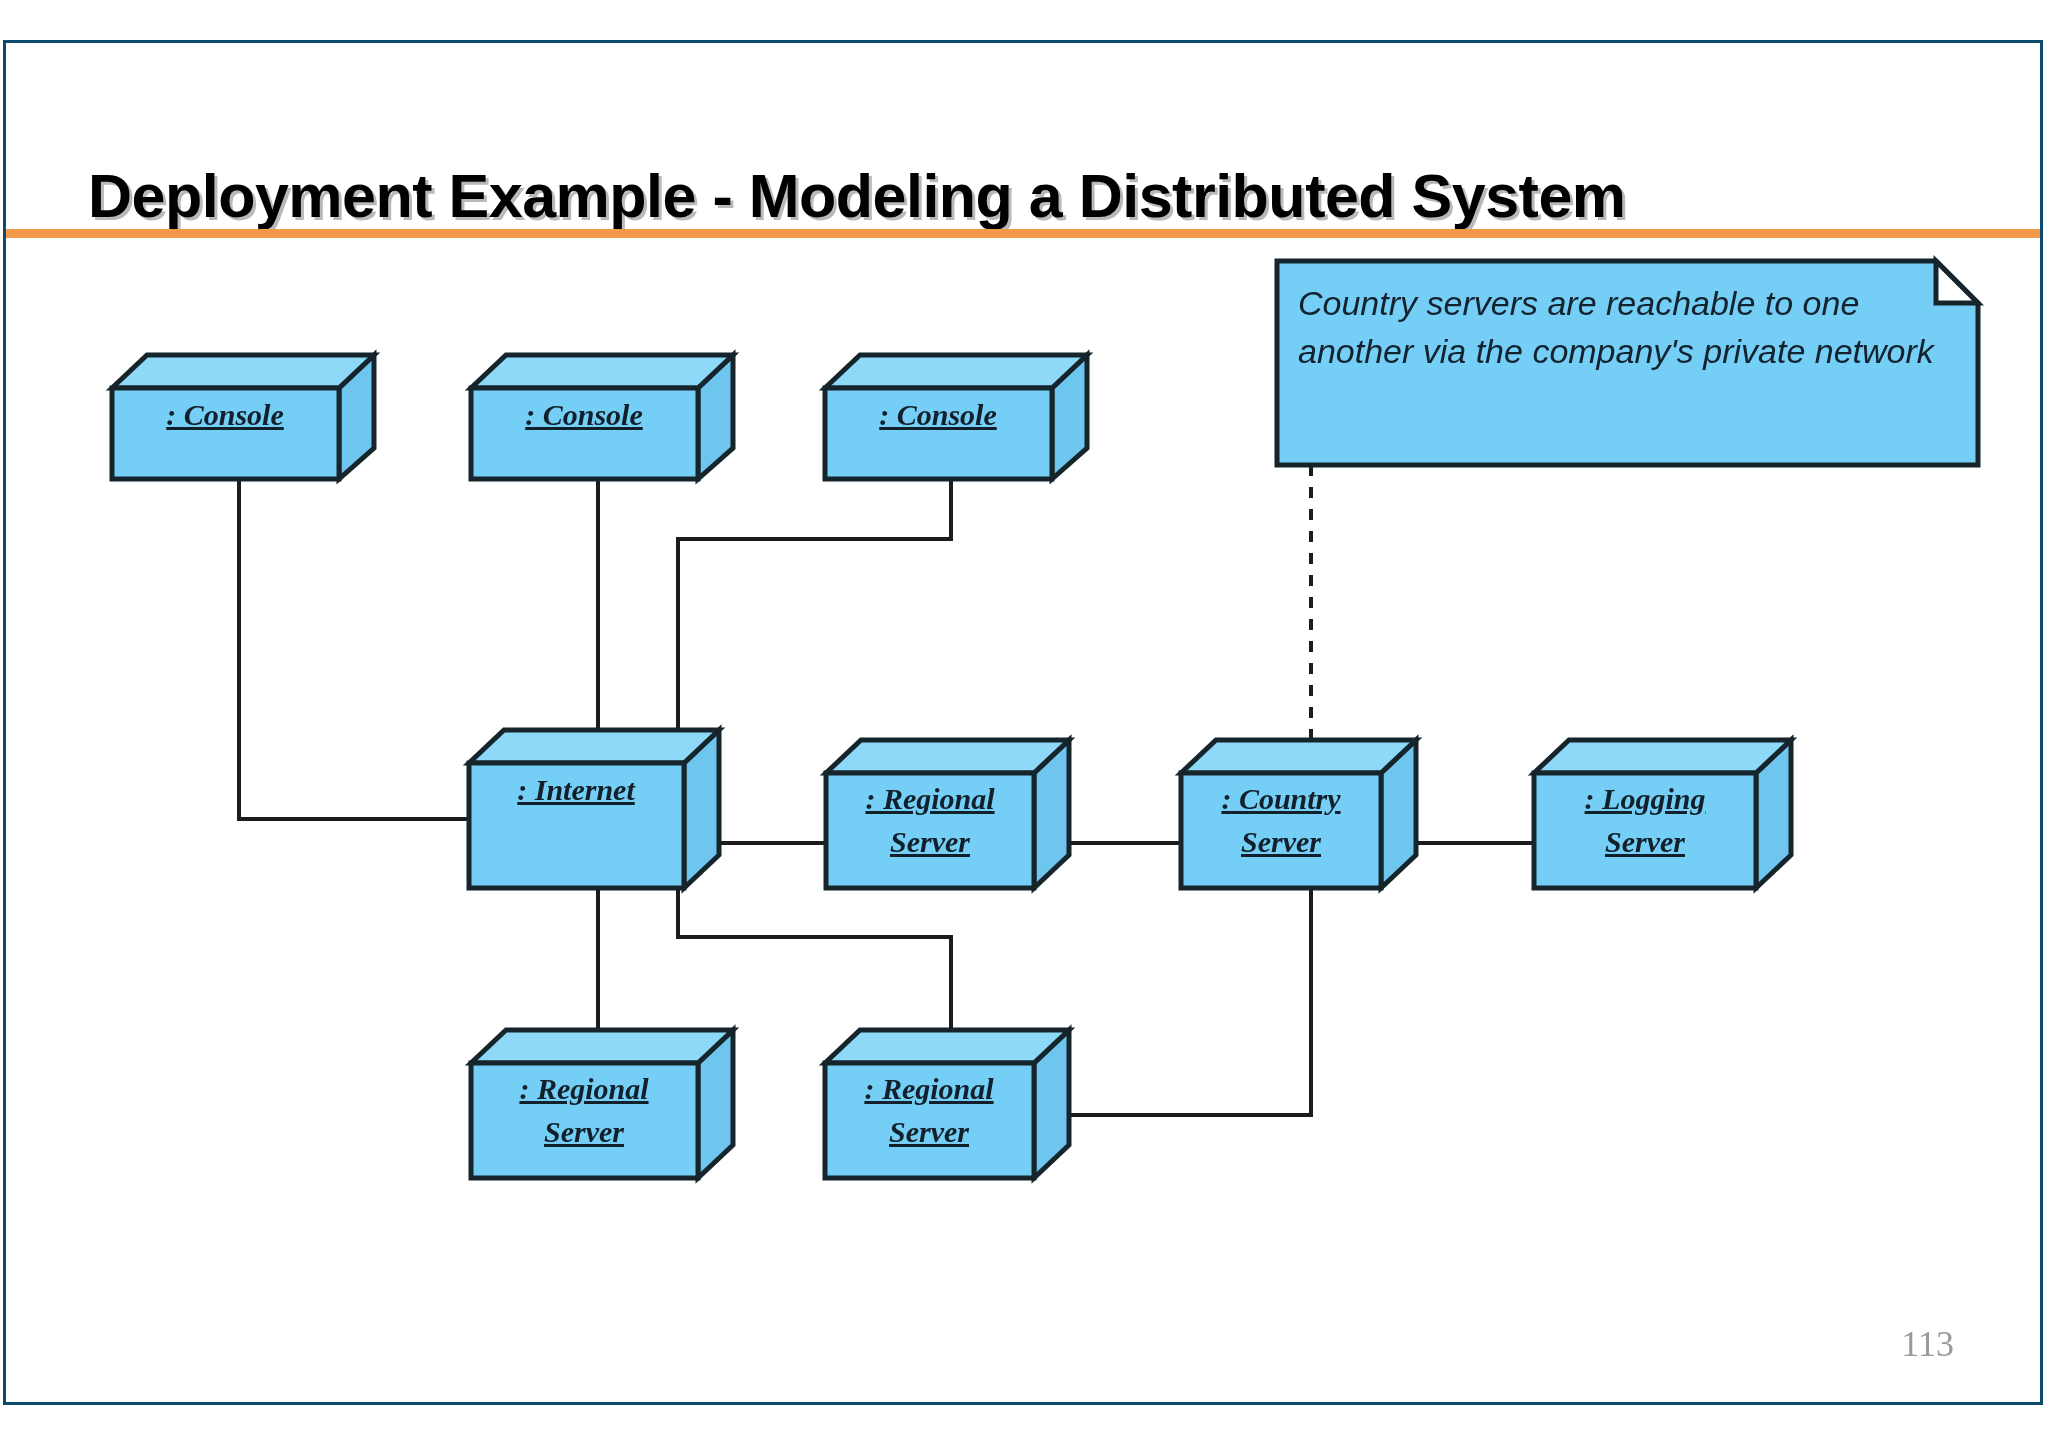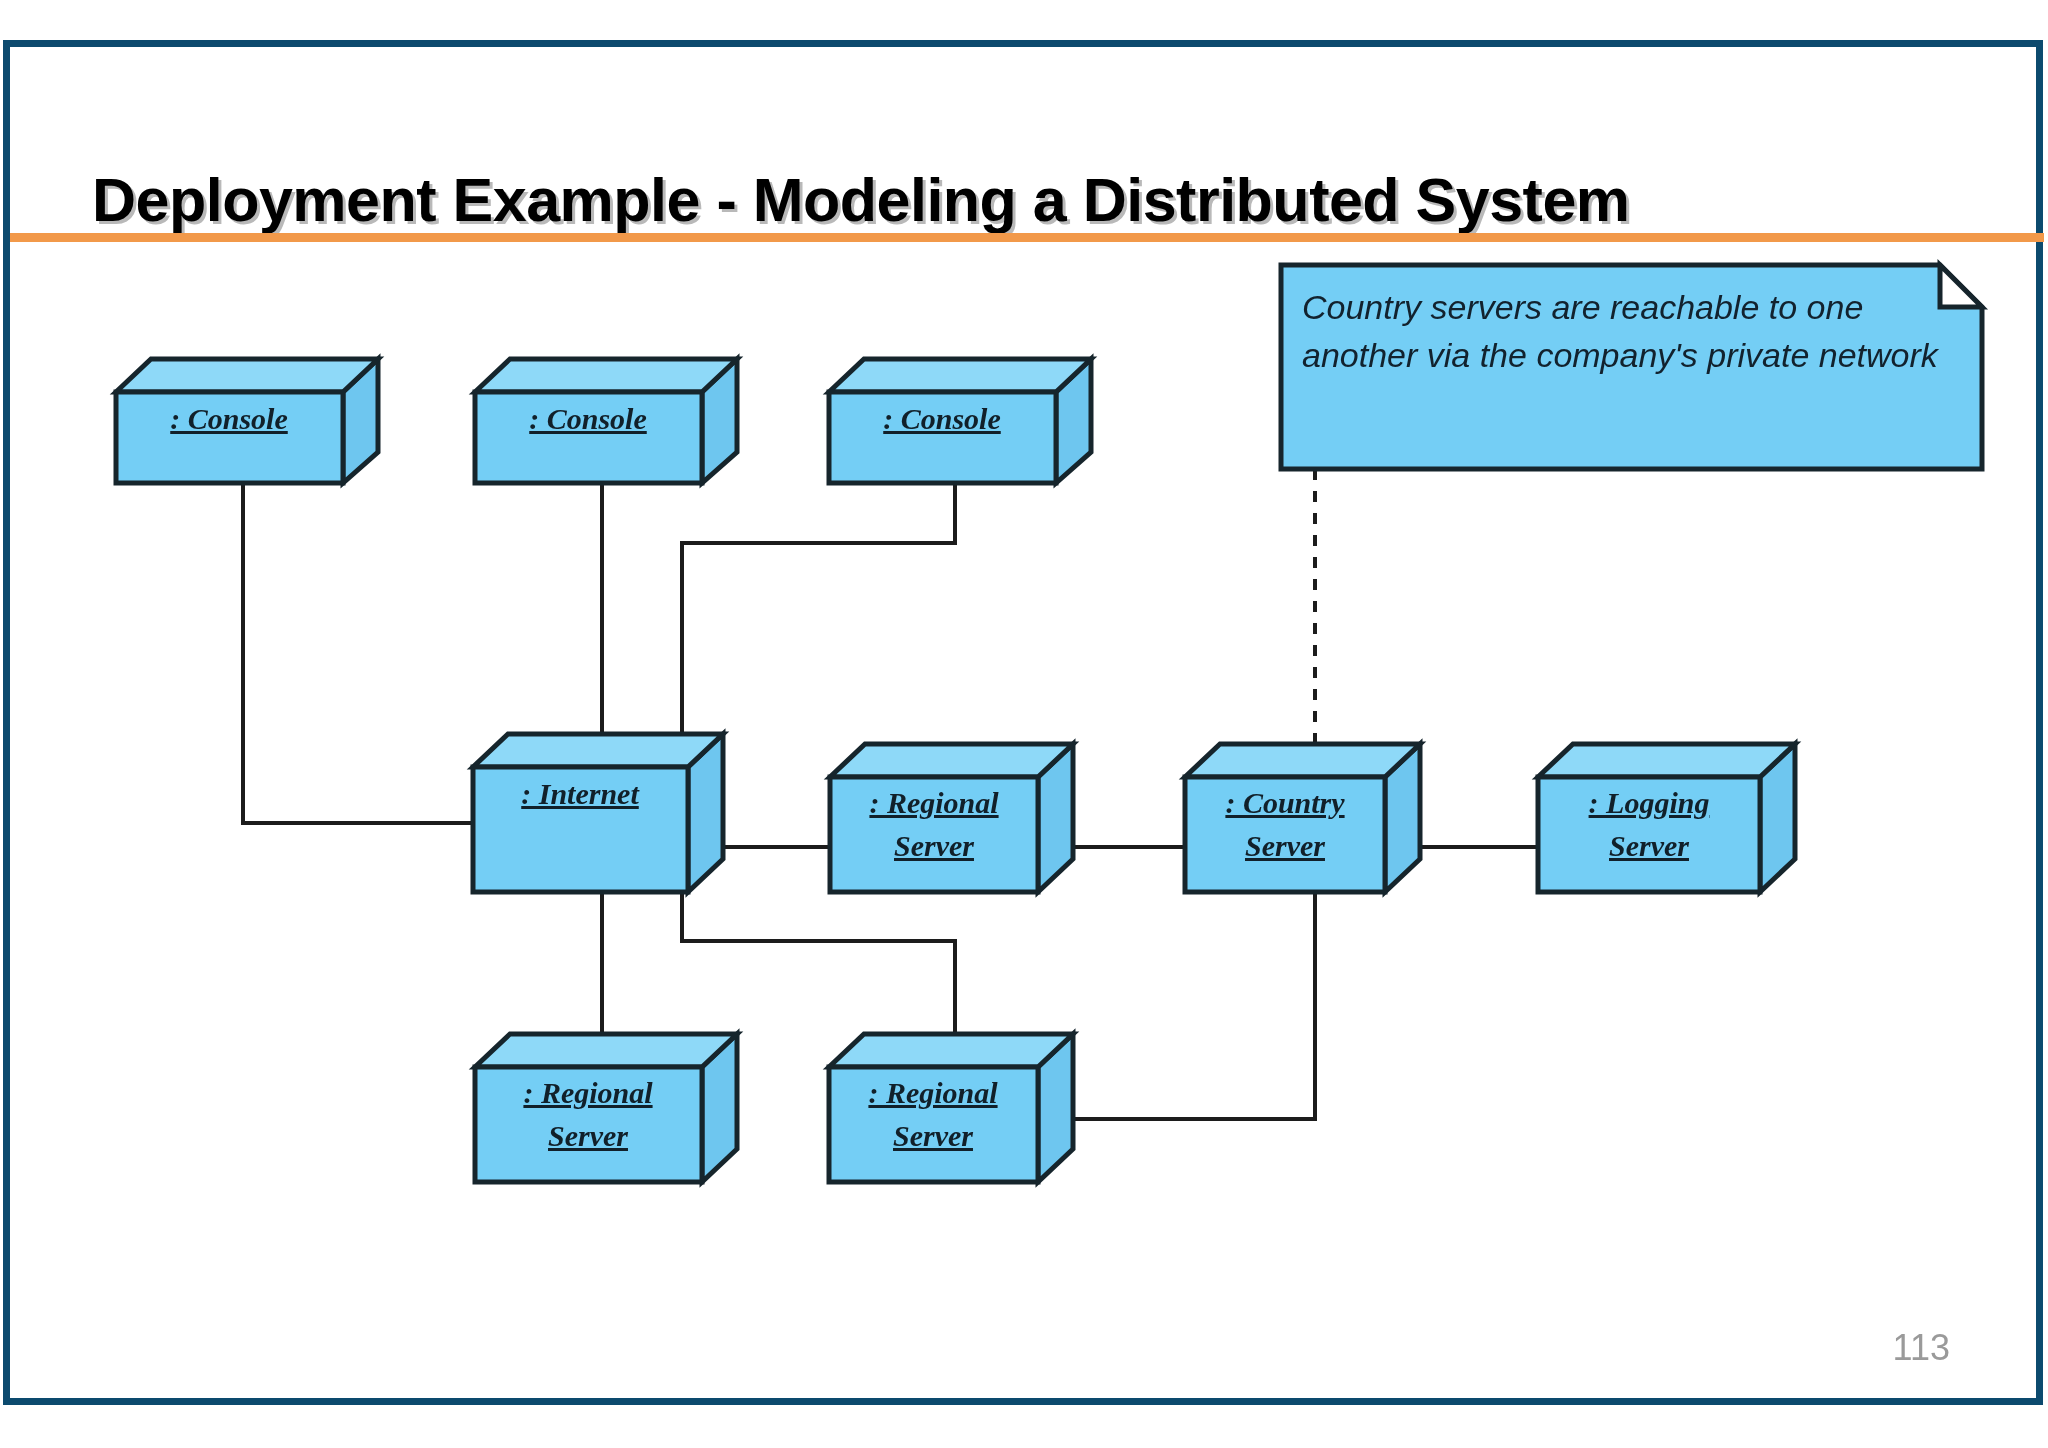--- a/index.html
+++ b/index.html
@@ -16,21 +16,21 @@
   }
 
   
   #slide {
     position: absolute;
     left: 3px;
     top: 40px;
     width: 2040px;
     height: 1365px;
     background: #ffffff;
-    border: 7px solid #0c4a6e;
+    border: 3px solid #0c4a6e;
     box-sizing: border-box;
     text-align: center;
   }
 
   
   #title-bar {
     position: absolute;
     left: 0;
     top: 0;
     width: 100%;
@@ -57,21 +57,21 @@
     background: #f2994a;
   }
 
   
   #page-number {
     position: absolute;
     right: 86px;
     top: 1280px;
     font-size: 36px;
     color: #9a9a9a;
-    font-family: Liberation Sans, sans-serif;
+    font-family: Liberation Serif, serif;
   }
 
   
   #diagram {
     position: absolute;
     left: 0;
     top: 200px;
     width: 2040px;
     height: 1100px;
     font-style: italic;

